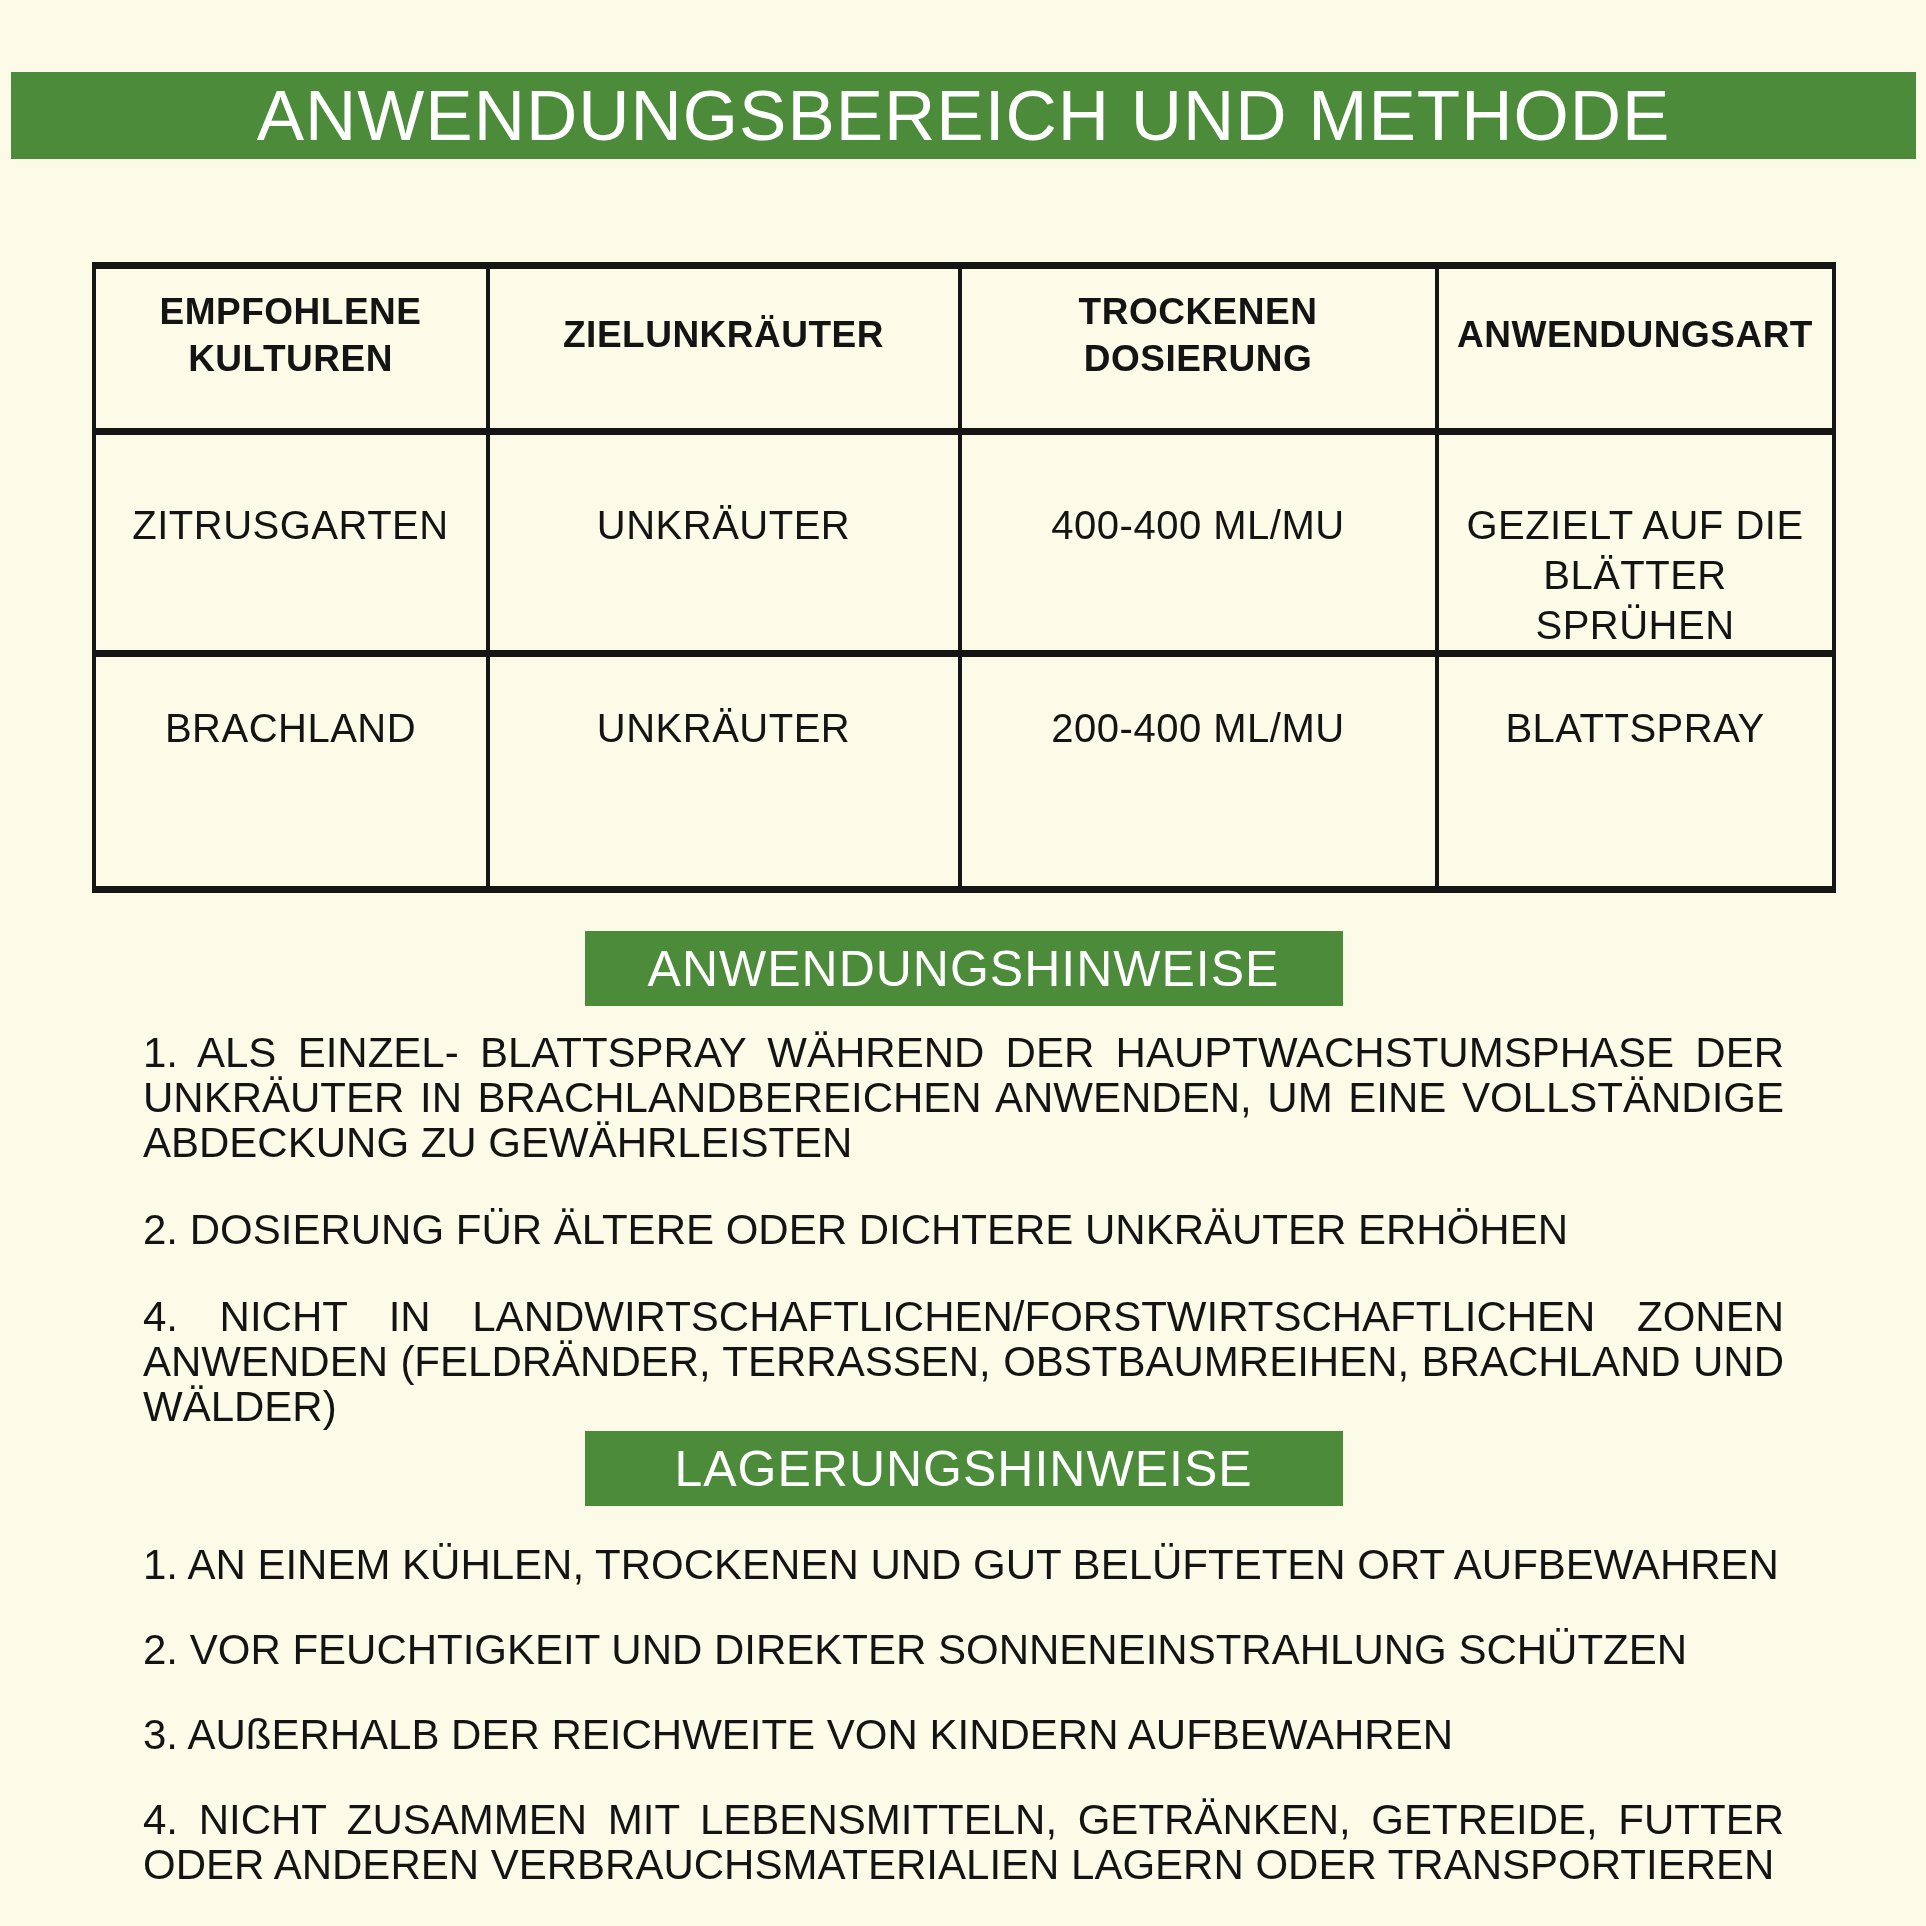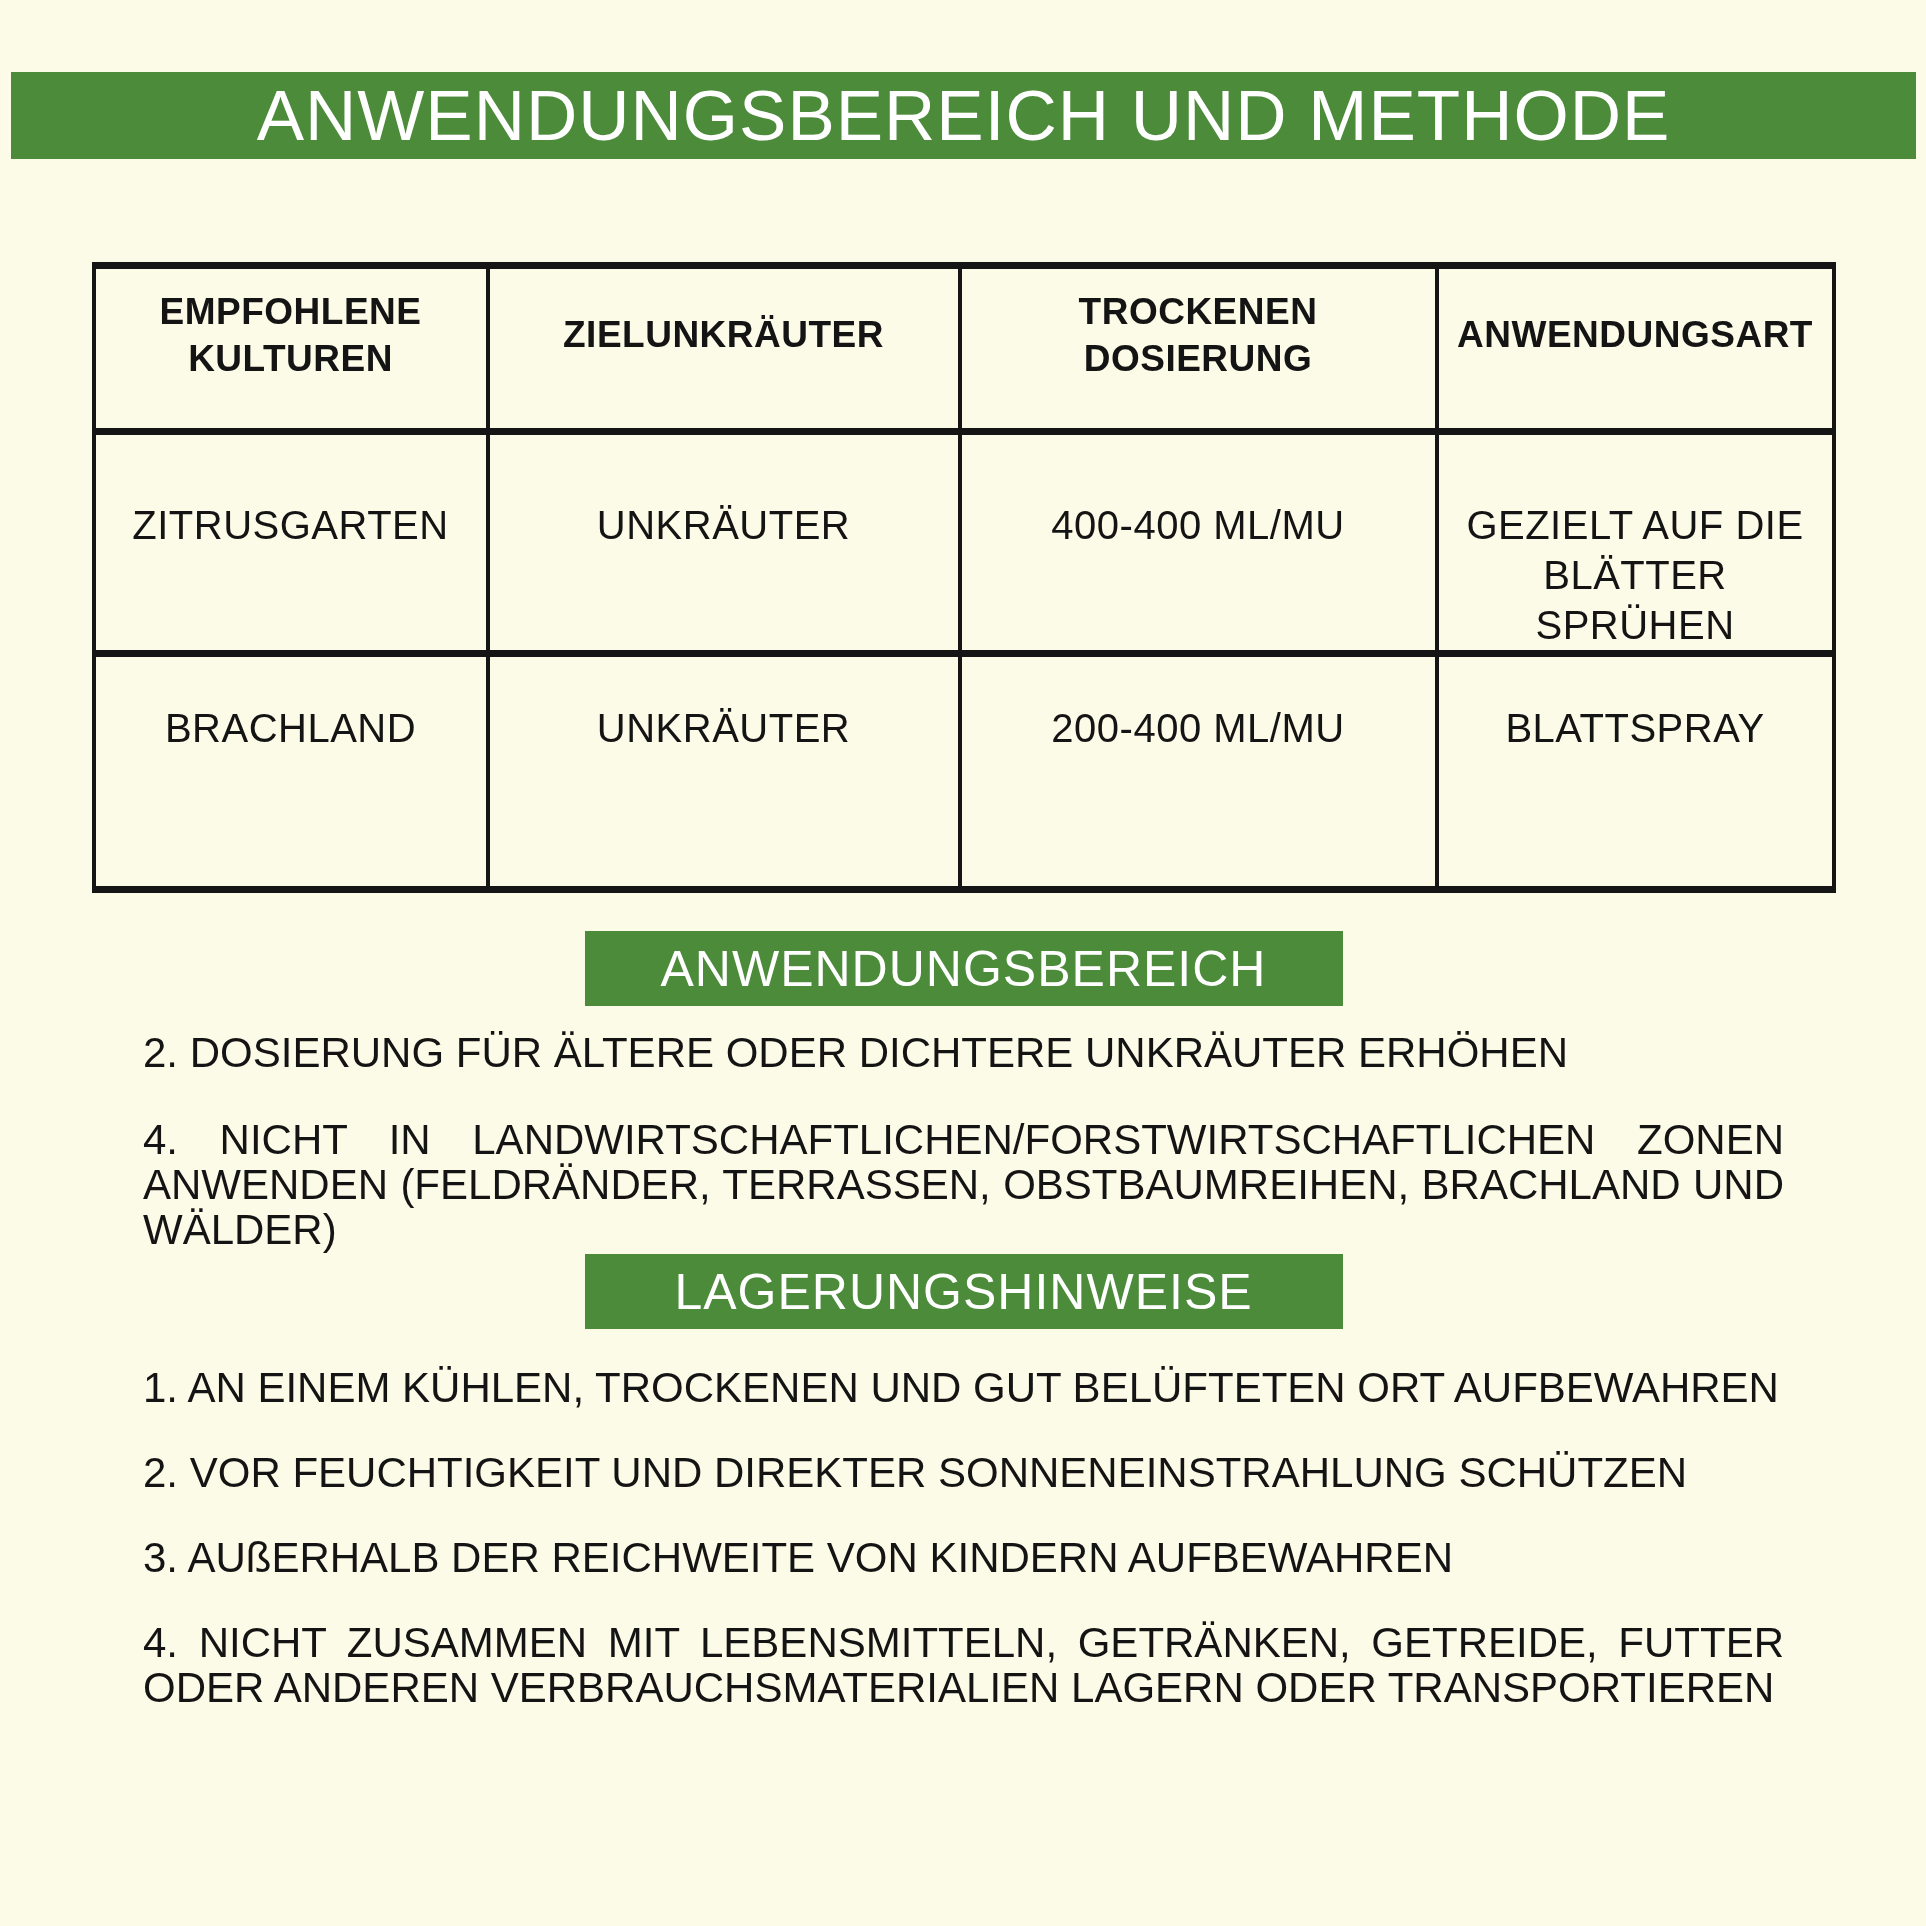--- a/index.html
+++ b/index.html
@@ -111,24 +111,25 @@
       <tr class="row-2">
         <td>BRACHLAND</td>
         <td>UNKRÄUTER</td>
         <td>200-400 ML/MU</td>
         <td>BLATTSPRAY</td>
       </tr>
     </tbody>
   </table>
 
   <div class="section-banner">
-    <span>ANWENDUNGSBEREICH</span>
+    <span>ANWENDUNGSHINWEISE</span>
   </div>
 
   <div class="notes usage">
+    <p>1. ALS EINZEL- BLATTSPRAY WÄHREND DER HAUPTWACHSTUMSPHASE DER UNKRÄUTER IN BRACHLANDBEREICHEN ANWENDEN, UM EINE VOLLSTÄNDIGE ABDECKUNG ZU GEWÄHRLEISTEN</p>
     <p>2. DOSIERUNG FÜR ÄLTERE ODER DICHTERE UNKRÄUTER ERHÖHEN</p>
     <p>4. NICHT IN LANDWIRTSCHAFTLICHEN/FORSTWIRTSCHAFTLICHEN ZONEN ANWENDEN (FELDRÄNDER, TERRASSEN, OBSTBAUMREIHEN, BRACHLAND UND WÄLDER)</p>
   </div>
 
   <div class="section-banner storage">
     <span>LAGERUNGSHINWEISE</span>
   </div>
 
   <div class="notes storage">
     <p>1. AN EINEM KÜHLEN, TROCKENEN UND GUT BELÜFTETEN ORT AUFBEWAHREN</p>

